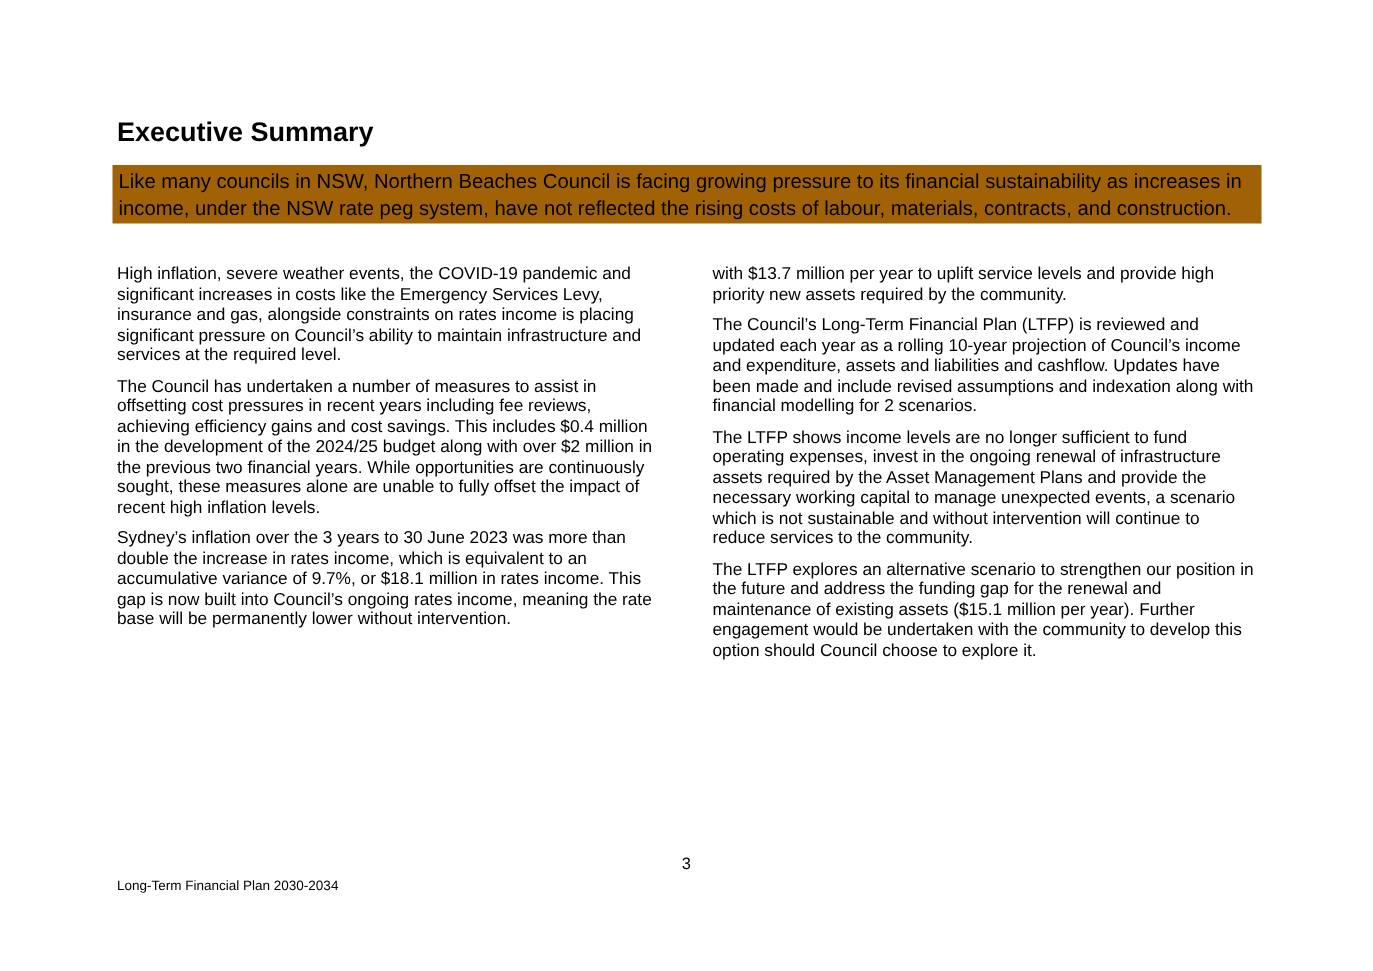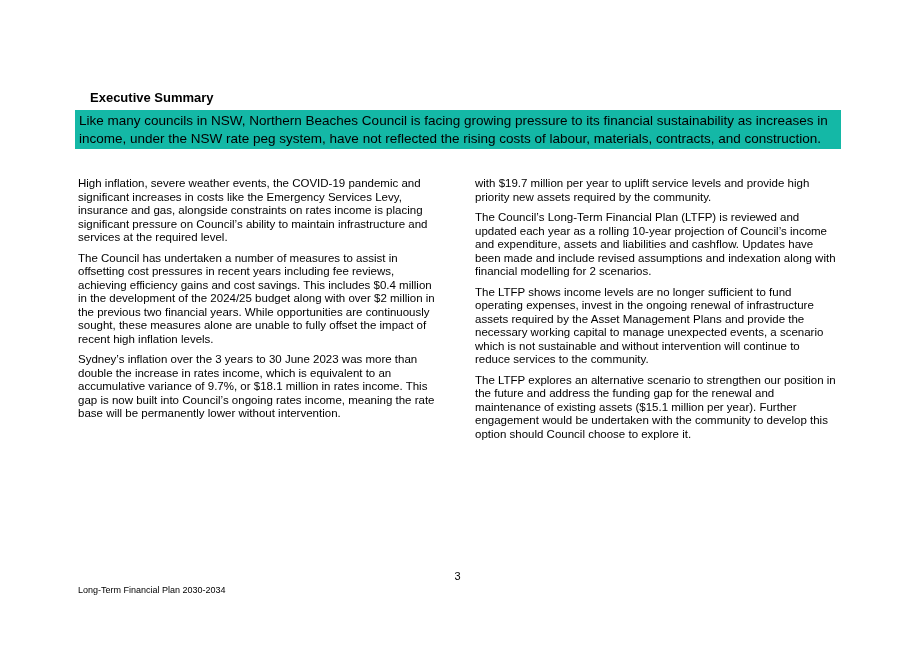--- a/index.html
+++ b/index.html
@@ -13,22 +13,22 @@
     height: 647px;
     background: #ffffff;
     font-family: "Liberation Sans", sans-serif;
     color: #000000;
     overflow: hidden;
   }
   .heading {
     position: absolute;
     left: 78px;
     top: 78px;
-    margin: 12px;
-    font-size: 13px;
+    margin: 0;
+    font-size: 18px;
     font-weight: bold;
     color: #000000;
   }
   .highlight {
     position: absolute;
     left: 75px;
     top: 110px;
     width: 758px;
     padding: 2px 4px;
     font-size: 13.5px;
@@ -68,30 +68,30 @@
     font-size: 9px;
   }
 </style>
 </head>
 <body>
 
 <div class="page" style="color: rgb(0, 0, 0);">
 
   <h1 class="heading">Executive Summary</h1>
 
-  <div class="highlight" style="background: #14b8a6;">Like many councils in NSW, Northern Beaches Council is facing growing pressure to its financial sustainability as increases in income, under the NSW rate peg system, have not reflected the rising costs of labour, materials, contracts, and construction.</div>
+  <div class="highlight" style="background: #a16207;">Like many councils in NSW, Northern Beaches Council is facing growing pressure to its financial sustainability as increases in income, under the NSW rate peg system, have not reflected the rising costs of labour, materials, contracts, and construction.</div>
 
   <div class="columns">
     <div class="col">
       <p>High inflation, severe weather events, the COVID-19 pandemic and significant increases in costs like the Emergency Services Levy, insurance and gas, alongside constraints on rates income is placing significant pressure on Council’s ability to maintain infrastructure and services at the required level.</p>
       <p>The Council has undertaken a number of measures to assist in offsetting cost pressures in recent years including fee reviews, achieving efficiency gains and cost savings. This includes $0.4 million in the development of the 2024/25 budget along with over $2 million in the previous two financial years. While opportunities are continuously sought, these measures alone are unable to fully offset the impact of recent high inflation levels.</p>
       <p>Sydney’s inflation over the 3 years to 30 June 2023 was more than double the increase in rates income, which is equivalent to an accumulative variance of 9.7%, or $18.1 million in rates income. This gap is now built into Council’s ongoing rates income, meaning the rate base will be permanently lower without intervention.</p>
     </div>
     <div class="col">
-      <p>with $19.7 million per year to uplift service levels and provide high priority new assets required by the community.</p>
+      <p>with $13.7 million per year to uplift service levels and provide high priority new assets required by the community.</p>
       <p>The Council’s Long-Term Financial Plan (LTFP) is reviewed and updated each year as a rolling 10-year projection of Council’s income and expenditure, assets and liabilities and cashflow. Updates have been made and include revised assumptions and indexation along with financial modelling for 2 scenarios.</p>
       <p>The LTFP shows income levels are no longer sufficient to fund operating expenses, invest in the ongoing renewal of infrastructure assets required by the Asset Management Plans and provide the necessary working capital to manage unexpected events, a scenario which is not sustainable and without intervention will continue to reduce services to the community.</p>
       <p>The LTFP explores an alternative scenario to strengthen our position in the future and address the funding gap for the renewal and maintenance of existing assets ($15.1 million per year). Further engagement would be undertaken with the community to develop this option should Council choose to explore it.</p>
     </div>
   </div>
 
   <div class="footer-page-number">3</div>
 
   <div class="footer-doc-title">Long-Term Financial Plan 2030-2034</div>
 

